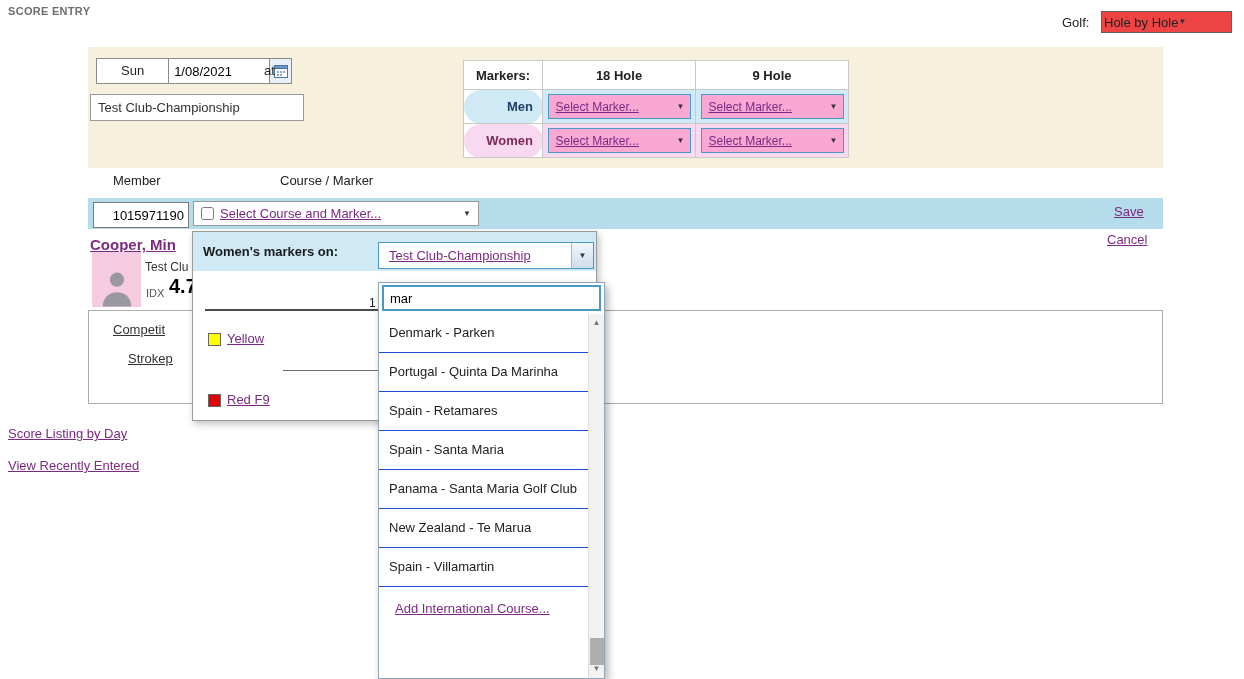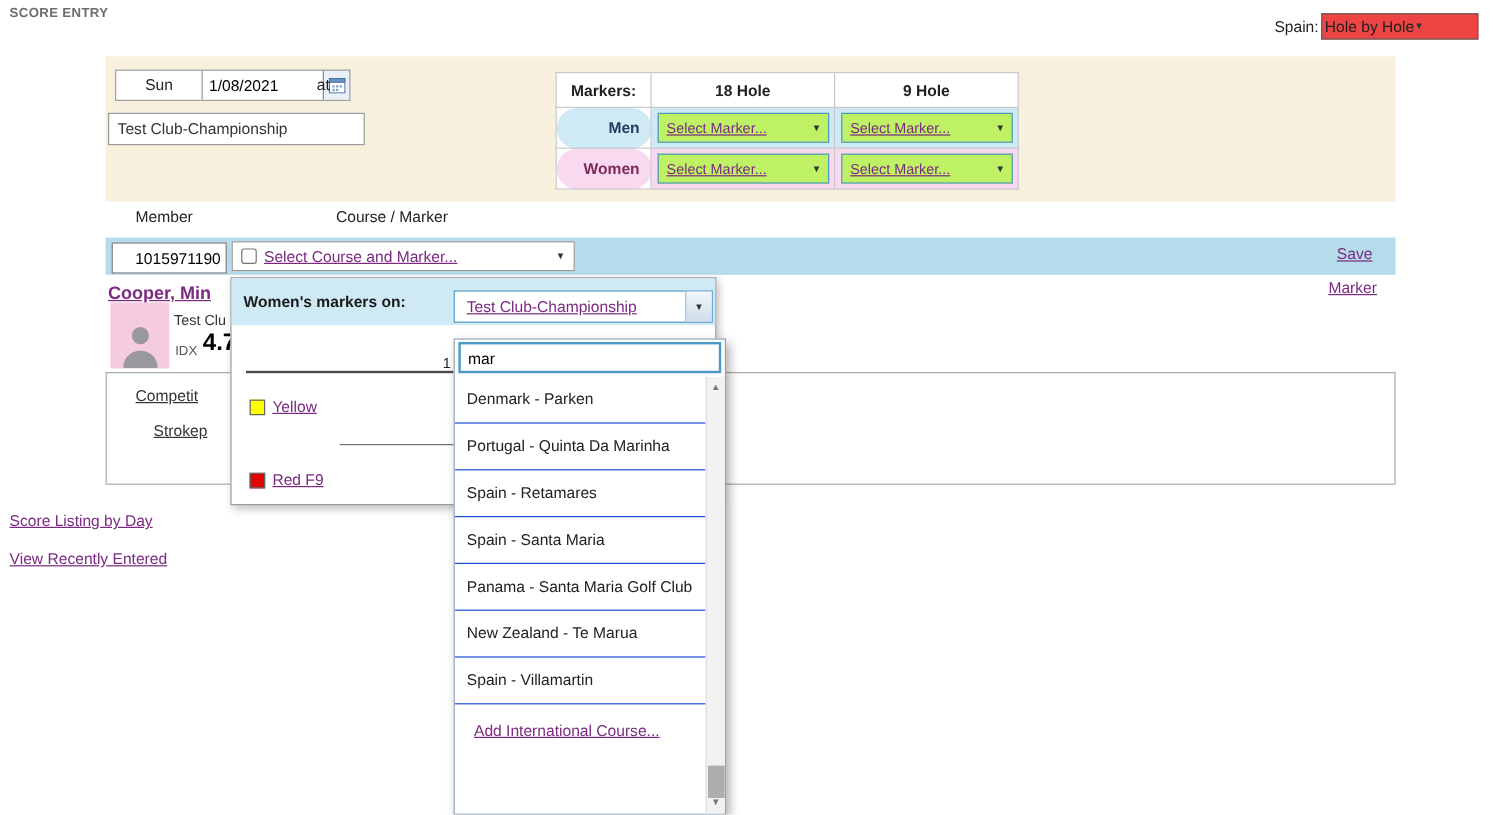--- a/index.html
+++ b/index.html
@@ -27,21 +27,21 @@
   
   .markers-table{left:463px;top:60px;border-collapse:collapse;background:#fff;}
   .markers-table td,.markers-table th{border:1px solid #c9c9c9;font-size:13px;}
   .markers-table th{height:29px;font-weight:bold;background:#fff;text-align:center;padding:0 8px;}
   .markers-table .lbl{width:79px;text-align:right;padding-right:9px;font-weight:bold;border-radius:17px;}
   .markers-table .cell{width:153px;height:34px;}
   .row-men .lbl{background:#cfe9f5;color:#1f3f66;}
   .row-men .cell{background:#cfe9f5;}
   .row-women .lbl{background:#f9d9ef;color:#7c2a5a;}
   .row-women .cell{background:#f9d9ef;}
-  .mselect{width:143px;height:25px;margin:0 auto;border:1px solid #4a98c6;background:#bef264;display:flex;align-items:center;cursor:pointer;}
+  .mselect{width:143px;height:25px;margin:0 auto;border:1px solid #4a98c6;background:#f9a8d4;display:flex;align-items:center;cursor:pointer;}
   .mselect .txt{font-size:12px;padding-left:7px;}
   .mselect .cbox{margin-left:auto;width:18px;display:flex;justify-content:center;}
 
   
   .member-header{left:113px;top:173px;color:#222;}
   .course-header{left:280px;top:173px;color:#222;}
   .blue-row{left:88px;top:198px;width:1075px;height:31px;background:#b5dcea;}
   .member-id{left:93px;top:202px;width:96px;height:22px;border:1px solid #7a7a7a;font:13px "Liberation Sans",sans-serif;padding:12px 4px;text-align:right;}
   .course-select{left:193px;top:201px;width:286px;height:25px;background:#fff;border:1px solid #999;display:flex;align-items:center;gap:6px;padding:0 7px;cursor:pointer;}
   .course-select .caret{margin-left:auto;}
@@ -88,21 +88,21 @@
   .scroll-thumb{position:absolute;left:1px;top:324px;width:14px;height:27px;background:#adadad;cursor:grab;}
   .scroll-down{position:absolute;bottom:0;left:0;width:100%;height:14px;display:flex;align-items:flex-start;justify-content:center;color:#777;font-size:8px;cursor:pointer;}
 </style>
 </head>
 <body>
 
 <div id="screen">
 
   <div class="abs page-title">SCORE ENTRY</div>
 
-  <span class="abs mode-label">Spain:</span>
+  <span class="abs mode-label">Golf:</span>
   <div class="abs mode-select">
     <span>Hole by Hole</span>
     <span class="caret">▼</span>
   </div>
 
   <div class="abs beige"></div>
 
   <div class="abs date-control">
     <span class="sun-cell">Sun</span>
     <input class="date-input" value="1/08/2021" style="">
@@ -169,21 +169,21 @@
   <span class="abs course-header">Course / Marker</span>
 
   <div class="abs blue-row"></div>
   <input class="abs member-id" value="1015971190" style="">
   <div class="abs course-select">
     <input type="checkbox" style="">
     <span class="link">Select Course and Marker...</span>
     <span class="caret">▼</span>
   </div>
   <span class="abs link save-link">Save</span>
-  <span class="abs link cancel-link">Marker</span>
+  <span class="abs link cancel-link">Cancel</span>
 
   <span class="abs link member-name">Cooper, Min</span>
   <div class="abs avatar">
     <svg width="38" height="42" viewBox="0 0 24 26">
         <circle cx="12" cy="9" r="4.5" fill="#98989e"></circle>
         <path d="M3 26c0-5.5 4-9 9-9s9 3.5 9 9z" fill="#98989e"></path>
       </svg>
   </div>
   <span class="abs member-club">Test Clu</span>
   <span class="abs idx-label">IDX</span>

